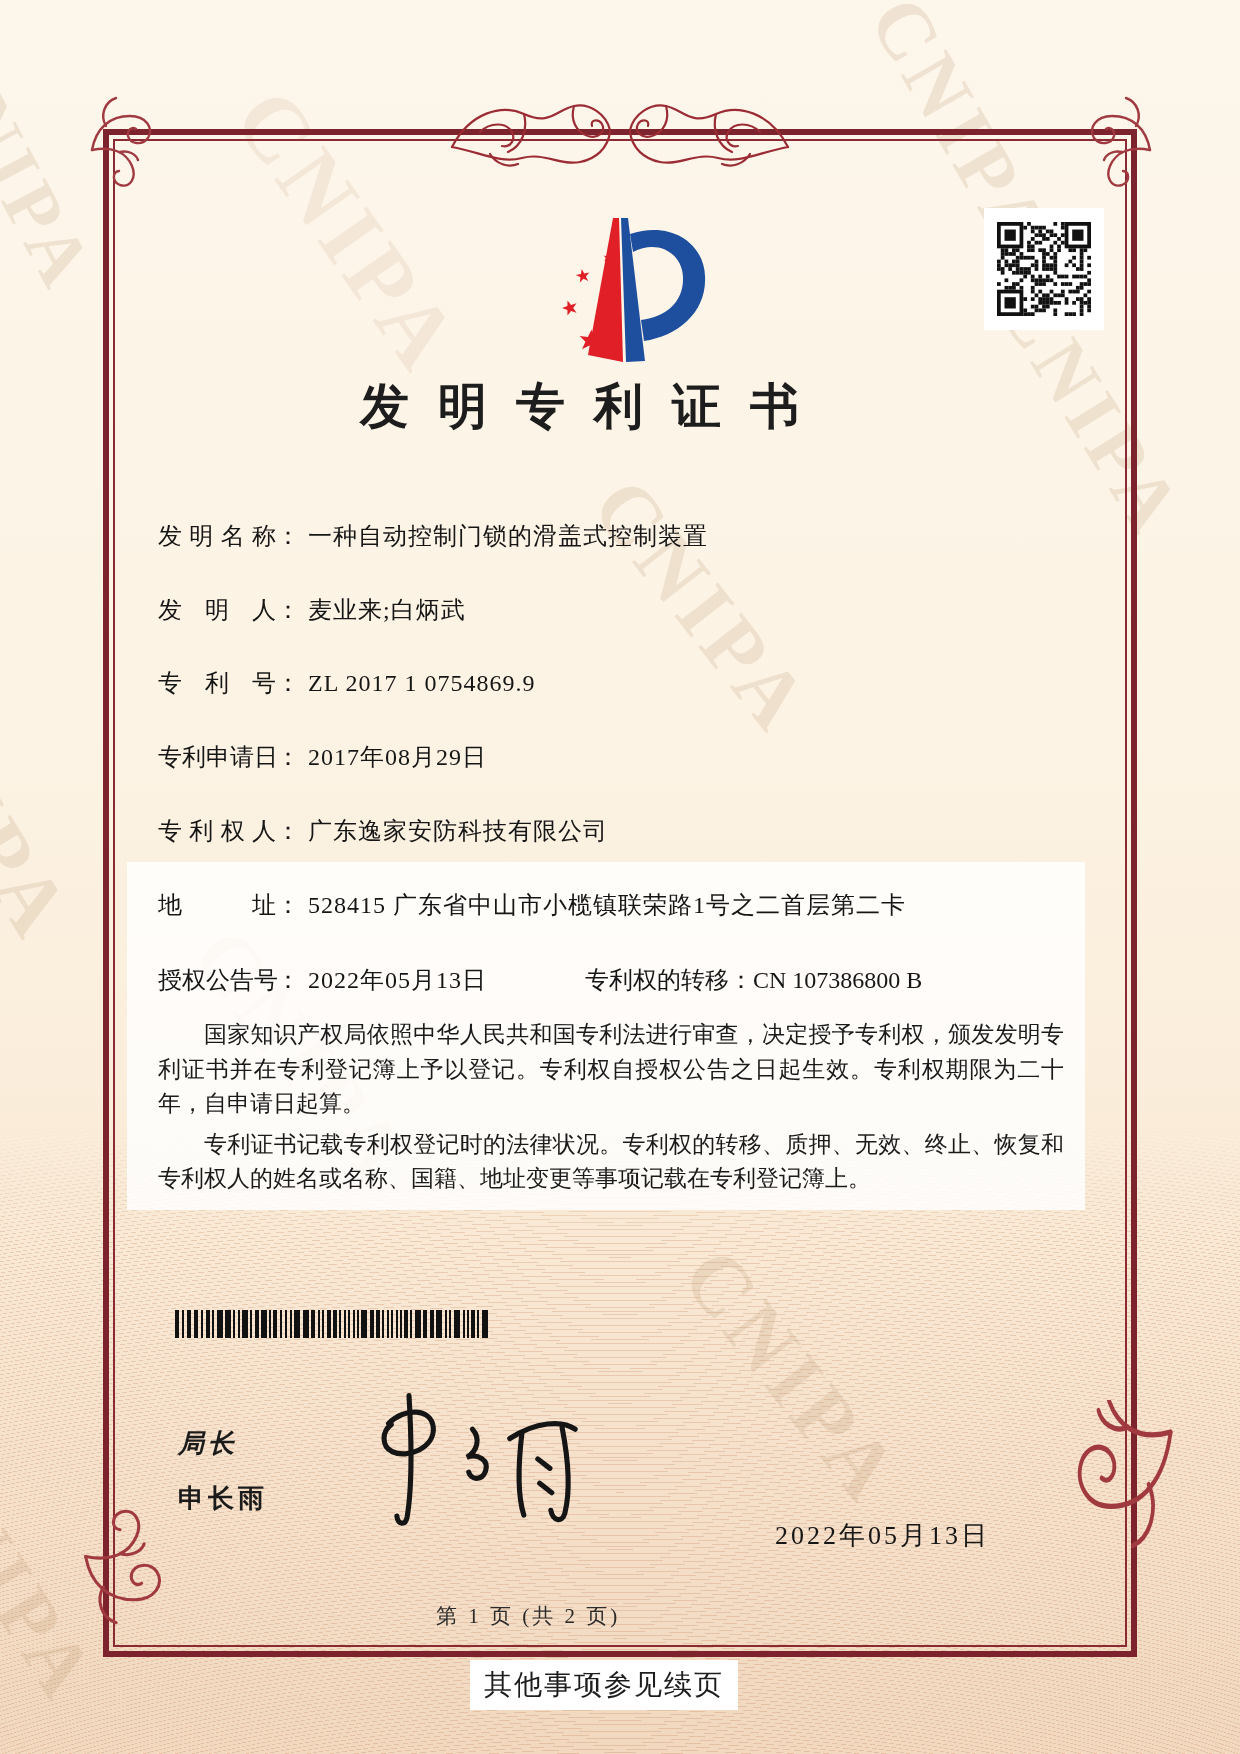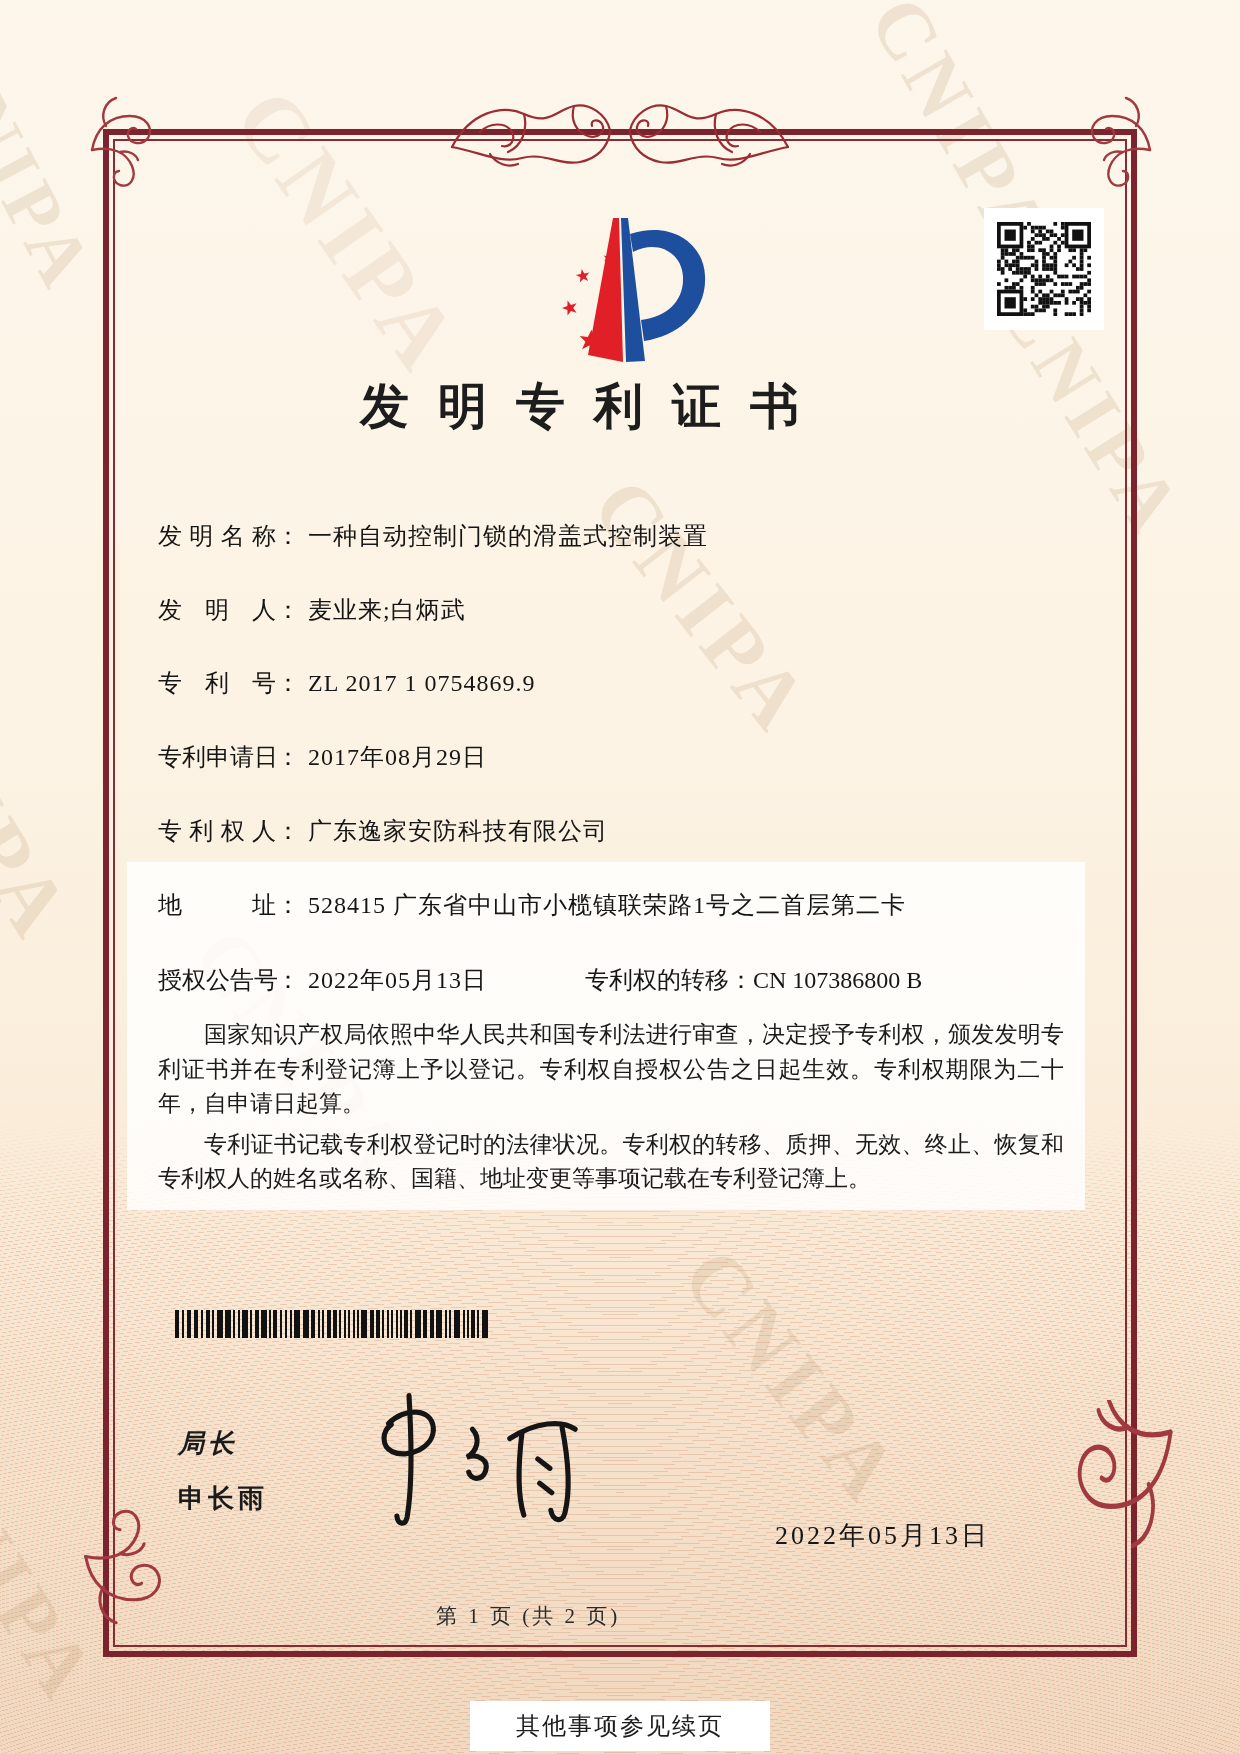--- a/index.html
+++ b/index.html
@@ -61,22 +61,22 @@
   .sig-role,.sig-name{
     position:absolute;left:178px;font-family:"Liberation Sans","DejaVu Sans",sans-serif;
     font-weight:bold;font-size:26px;letter-spacing:4px;color:#1b1b1b;
   }
   .sig-role{top:1426px;font-style:italic;}
   .sig-name{top:1481px;}
   .sig-hand{position:absolute;left:350px;top:1390px;}
   .issue-date{position:absolute;left:690px;top:1518px;width:300px;text-align:right;font-size:26px;letter-spacing:3px;color:#161616;}
   .page-ind{position:absolute;left:436px;top:1602px;width:300px;text-align:left;font-size:21px;letter-spacing:3px;color:#2a2a2a;}
   .footer-box{
-    position:absolute;left:470px;top:1660px;width:300px;height:50px;background:#fff;
-    display:flex;align-items:center;justify-content:center;font-size:24px;letter-spacing:2px;color:#1d1d1d;margin-top:41px;
+    position:absolute;left:470px;top:1660px;width:268px;height:50px;background:#fff;
+    display:flex;align-items:center;justify-content:center;font-size:28px;letter-spacing:2px;color:#1d1d1d;
   }
 </style>
 </head>
 <body>
 
 <svg width="0" height="0" style="position:absolute">
   <defs>
     <polygon id="star" points="0,-10 2.35,-3.24 9.51,-3.09 3.8,1.24 5.88,8.09 0,4 -5.88,8.09 -3.8,1.24 -9.51,-3.09 -2.35,-3.24" fill="#e01f26"></polygon>
     <g id="orn-half" stroke="#9b2c34" fill="none" stroke-width="2.2" stroke-linecap="round">
       <path d="M168,55 C150,20 118,12 96,22 C70,34 64,18 46,14 C30,11 14,22 10,38"></path>

